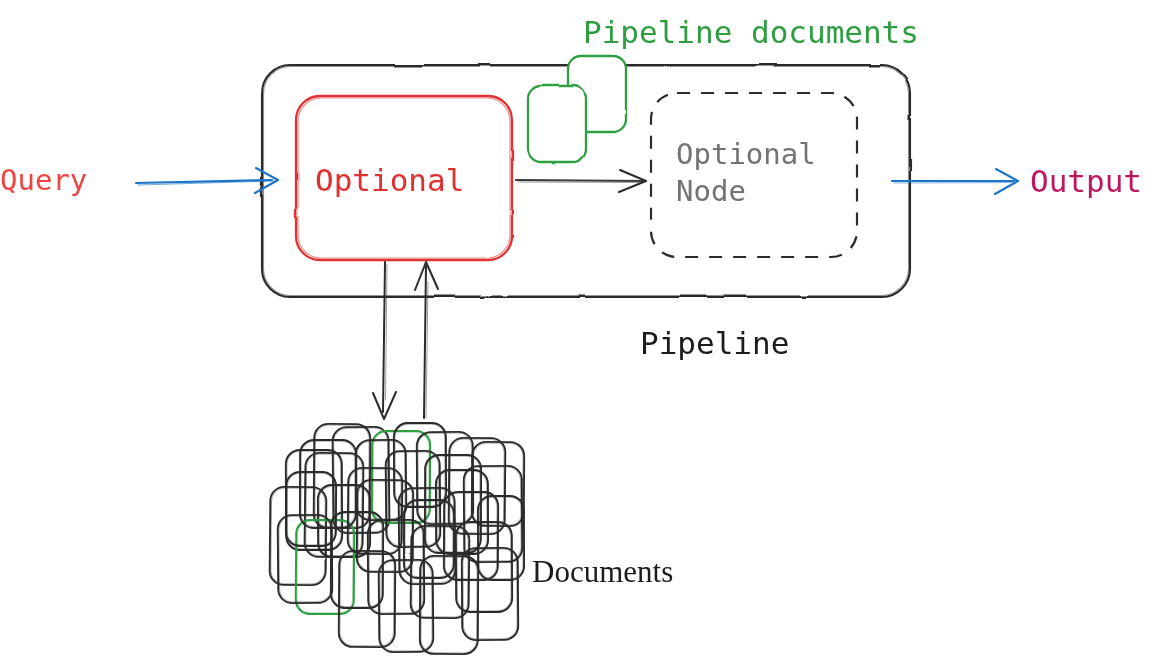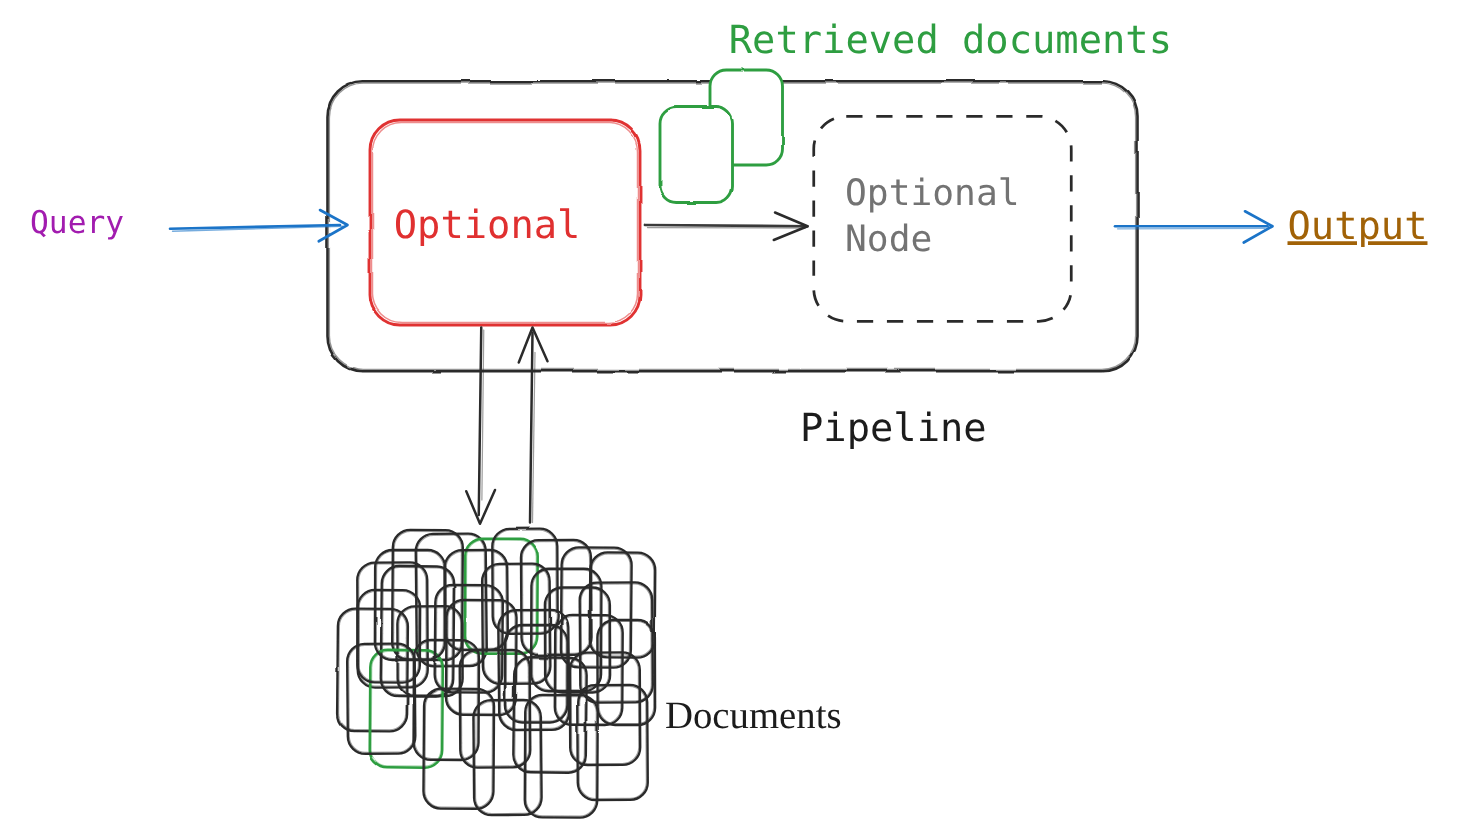--- a/index.html
+++ b/index.html
@@ -30,31 +30,30 @@
     white-space: nowrap;
     letter-spacing: 0px;
   }
   #label-retrieved-documents {
     left: 583px;
     top: 14px;
     font-size: 31px;
     color: #2e9e41;
   }
   #label-query {
-    left: 24px;
+    left: 0;
     top: 163px;
-    font-size: 25px;
-    color: #a21caf;
+    font-size: 29px;
+    color: #ef4444;
   }
   #label-output {
     left: 1030px;
     top: 163px;
     font-size: 31px;
-    color: #a16207;
-    text-decoration: underline;
+    color: #be185d;
   }
   #label-retriever {
     left: 315px;
     top: 162px;
     font-size: 31px;
     color: #e03030;
   }
   #label-optional-node {
     left: 676px;
     top: 136px;
@@ -282,21 +281,21 @@
           <rect x="357.2" y="441.2" width="47.6" height="77.6" rx="13" ry="13" fill="none" stroke="#2b2b2b" stroke-width="0.85" stroke-opacity="0.45" stroke-linejoin="round"></rect>
         </g>
         <g transform="rotate(0.2 429 539)">
           <rect x="404" y="500" width="50" height="78" rx="14" ry="14" fill="none" stroke="#2b2b2b" stroke-width="1.9" stroke-linejoin="round"></rect>
           <rect x="405.2" y="501.2" width="47.6" height="75.6" rx="13" ry="13" fill="none" stroke="#2b2b2b" stroke-width="0.85" stroke-opacity="0.45" stroke-linejoin="round"></rect>
         </g>
       </g>
 
   </svg>
 
-  <div class="lbl" id="label-retrieved-documents">Retrieved documents</div>
+  <div class="lbl" id="label-retrieved-documents">Pipeline documents</div>
 
   <div class="lbl" id="label-query">Query</div>
 
   <div class="lbl" id="label-output">Output</div>
 
   <div class="lbl" id="label-retriever">Optional</div>
 
   <div class="lbl" id="label-optional-node">
     <div>Optional</div>
     <div>Node</div>

